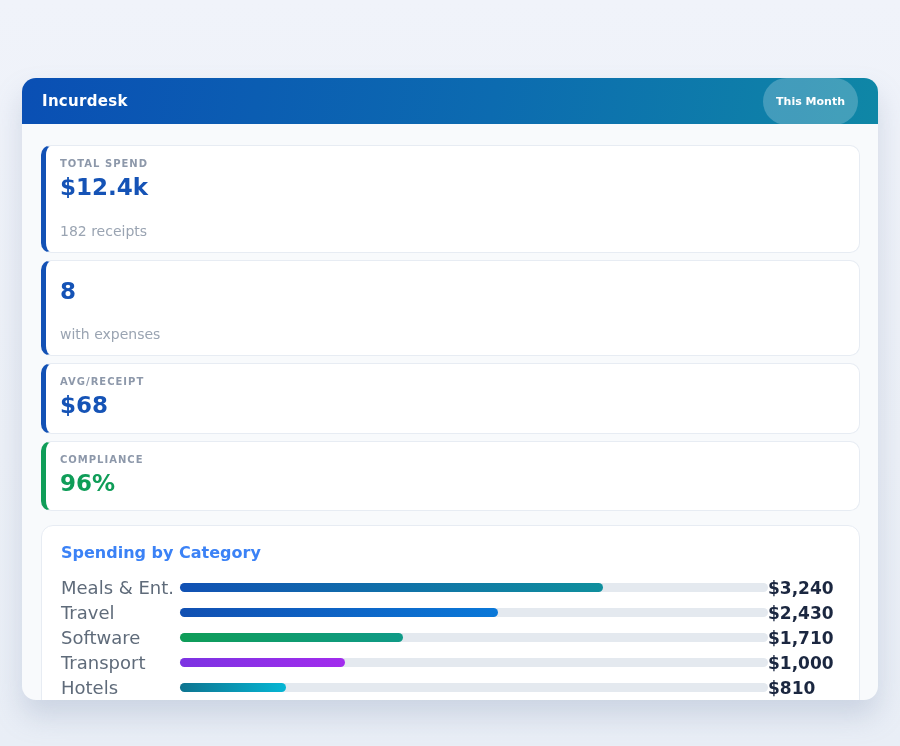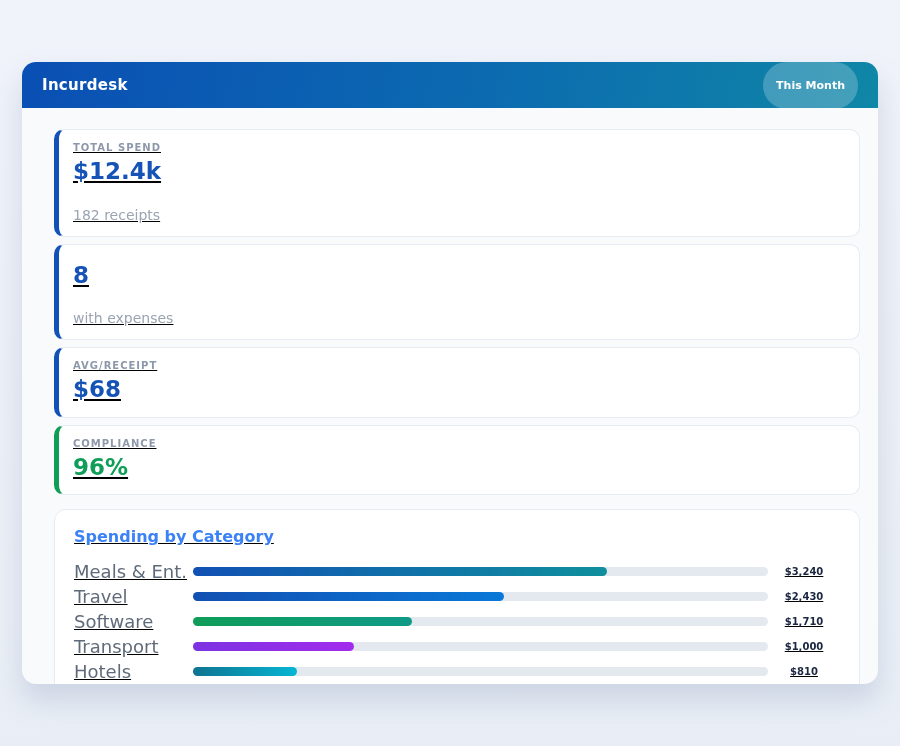--- a/index.html
+++ b/index.html
@@ -4,21 +4,21 @@
 <style>
   * { margin: 0; padding: 0; box-sizing: border-box; }
   html, body { width: 900px; height: 746px; }
   body {
     font-family: "DejaVu Sans", "Liberation Sans", sans-serif;
     background: linear-gradient(180deg, #f0f3fa 0%, #ecf0f7 60%, #e9eef6 100%);
     position: relative;
   }
   .page-card {
     position: absolute;
-    left: 22px; top: 62px;
+    left: 22px; top: 78px;
     width: 856px; height: 622px;
     background: #f8fafc;
     border-radius: 14px;
     box-shadow: 0 16px 28px rgba(125, 145, 175, 0.28);
     overflow: hidden;
   }
   .header {
     height: 46px;
     background: linear-gradient(100deg, #0a4fb4 0%, #0c6bb0 55%, #0f87a6 100%);
     display: flex;
@@ -36,21 +36,21 @@
     background: rgba(255, 255, 255, 0.22);
     color: #ffffff;
     font-size: 11px;
     font-weight: bold;
     padding: 17px 13px;
     border-radius: 999px;
     border: none;
     cursor: pointer;
     font-family: inherit;
   }
-  .content { padding: 21px 18px 0 32px; text-decoration: underline; }
+  .content { padding: 21px 18px 0 19px; }
   .stat-card {
     background: #ffffff;
     border: 1px solid #e7ecf3;
     border-left-width: 5px;
     border-left-style: solid;
     border-radius: 10px;
     padding: 12px 18px 13px 14px;
     margin-bottom: 7px;
   }
   .stat-label {
@@ -97,24 +97,24 @@
     background: #e4e9ef;
     border-radius: 999px;
     position: relative;
   }
   .cat-fill {
     position: absolute;
     left: 0; top: 0; bottom: 0;
     border-radius: 999px;
   }
   .cat-value {
-    font-size: 10px;
+    font-size: 17px;
     font-weight: bold;
     color: #1b2740;
-    text-align: center;
+    text-align: left;
   }
 </style>
 </head>
 <body>
 
 <div class="page-card">
 
   <div class="header">
     <div class="app-title">Incurdesk</div>
     <button class="badge">This Month</button>

